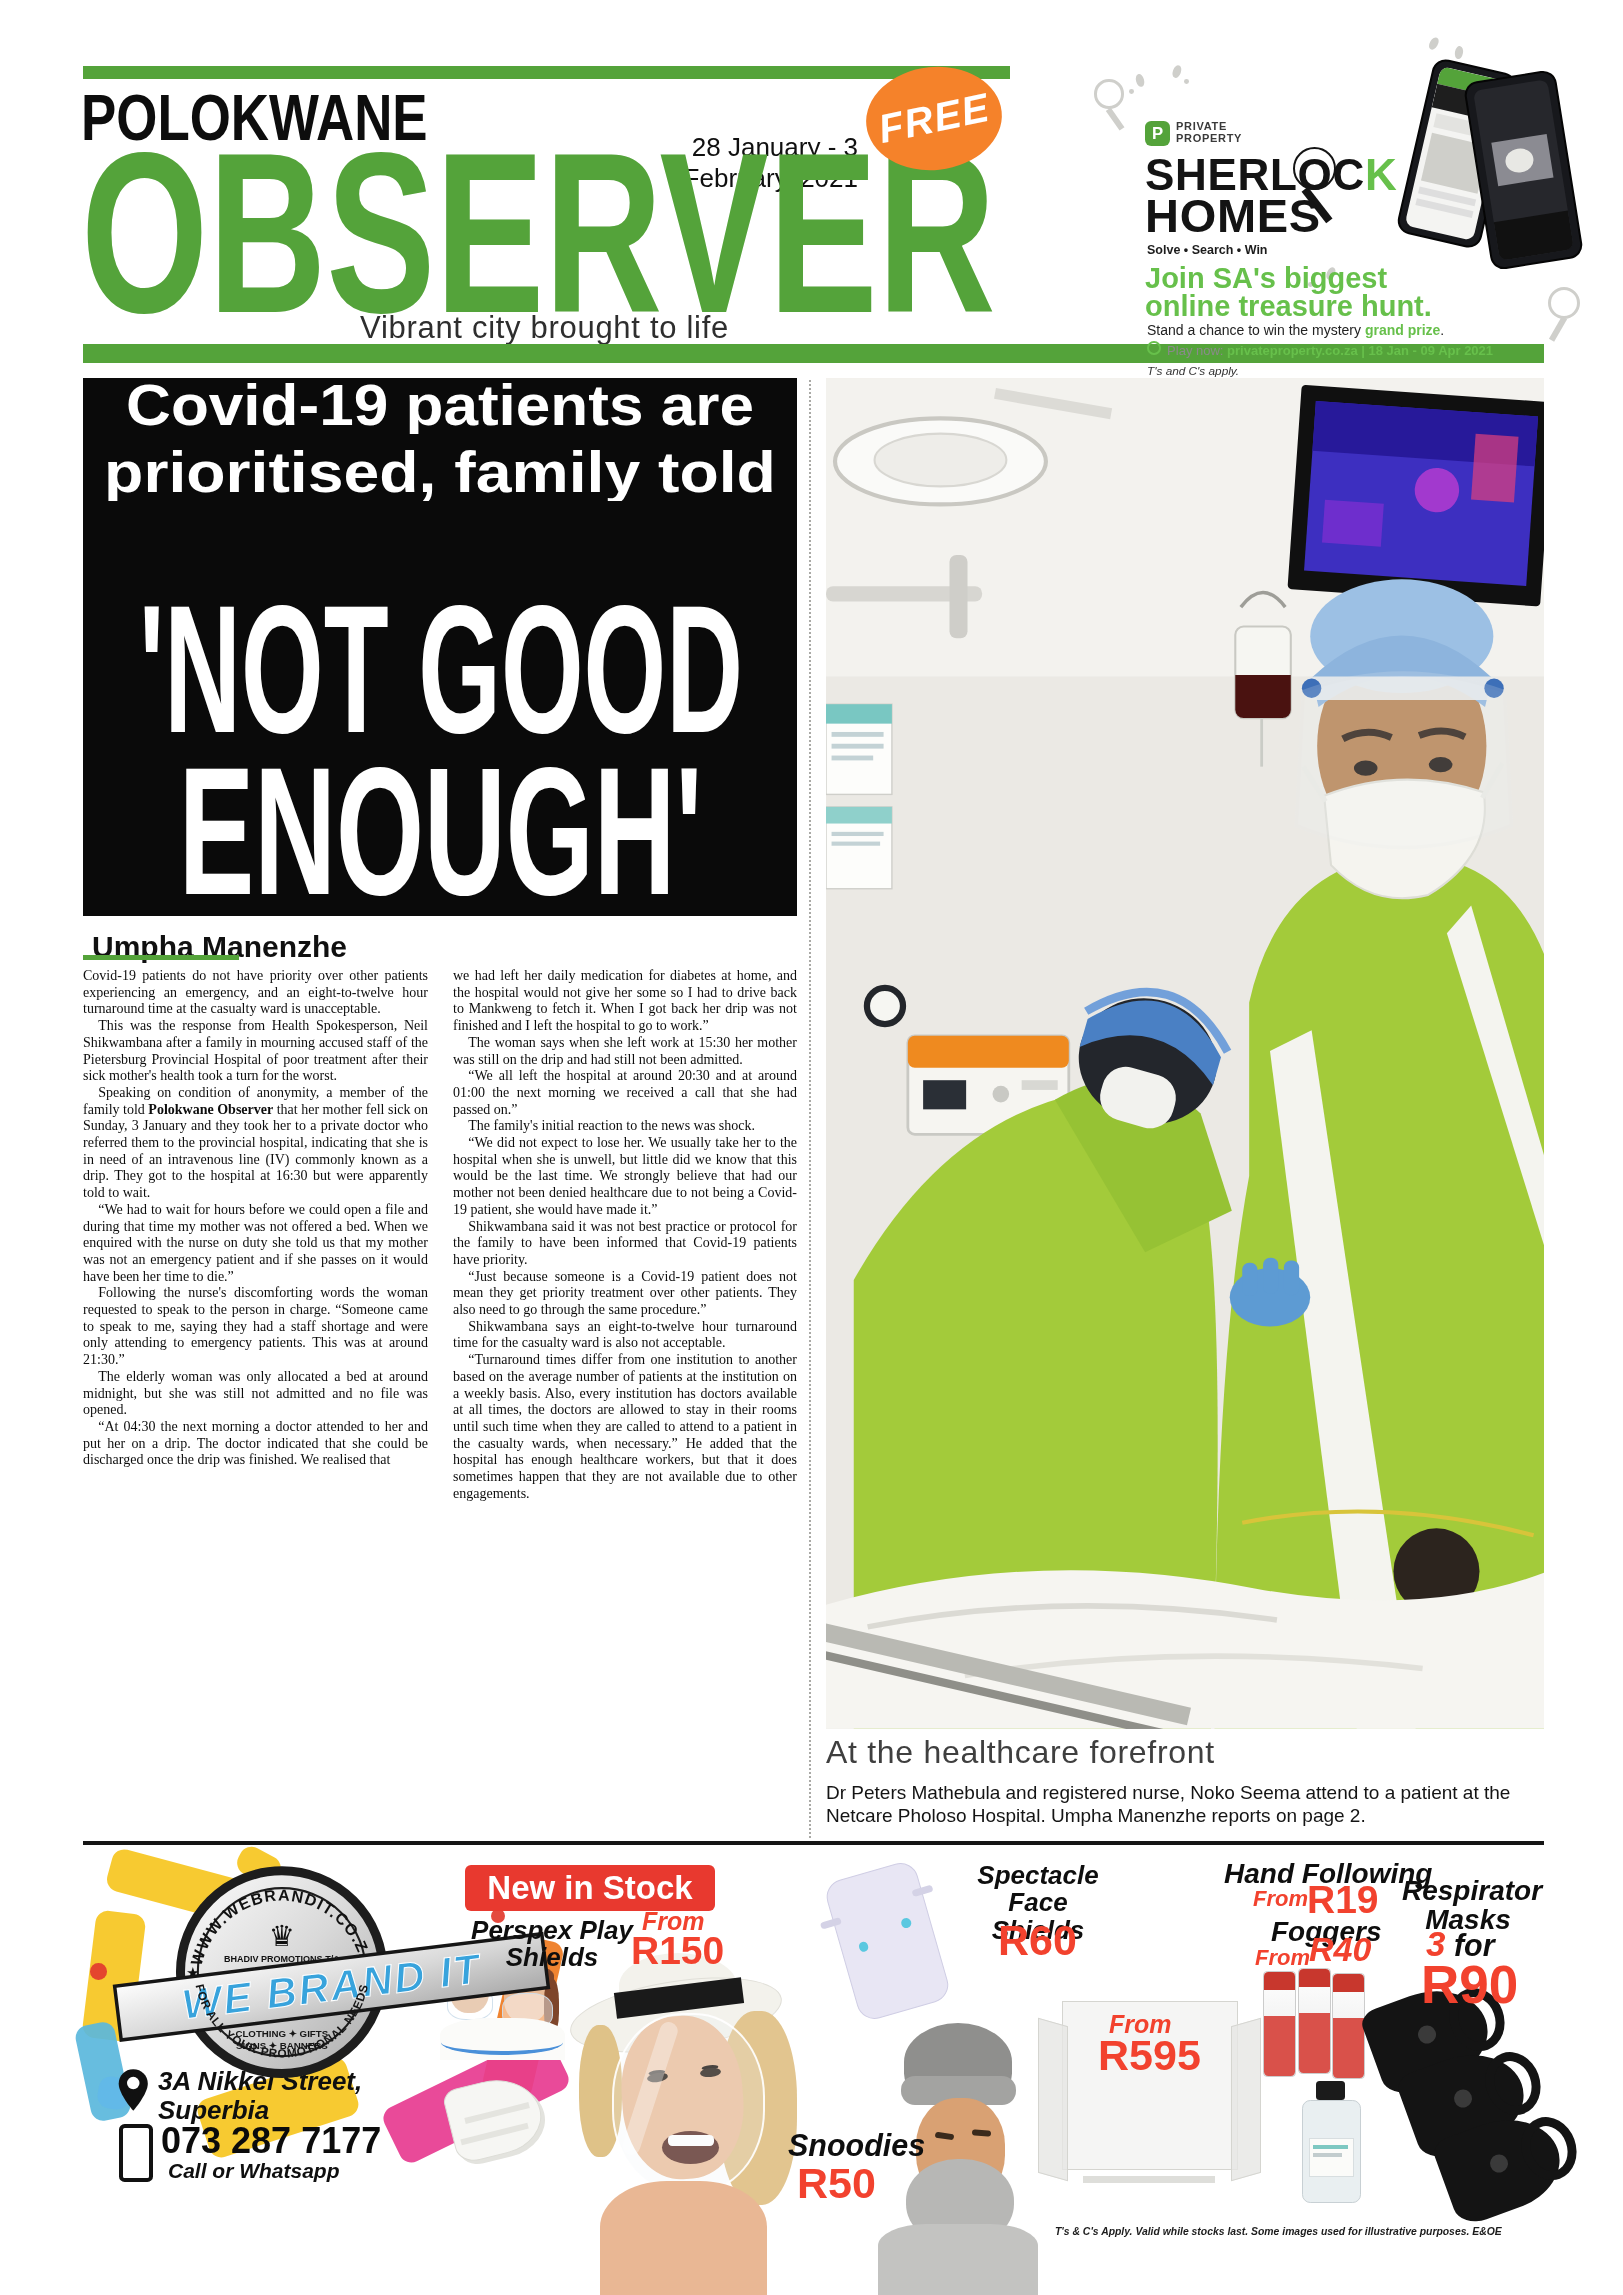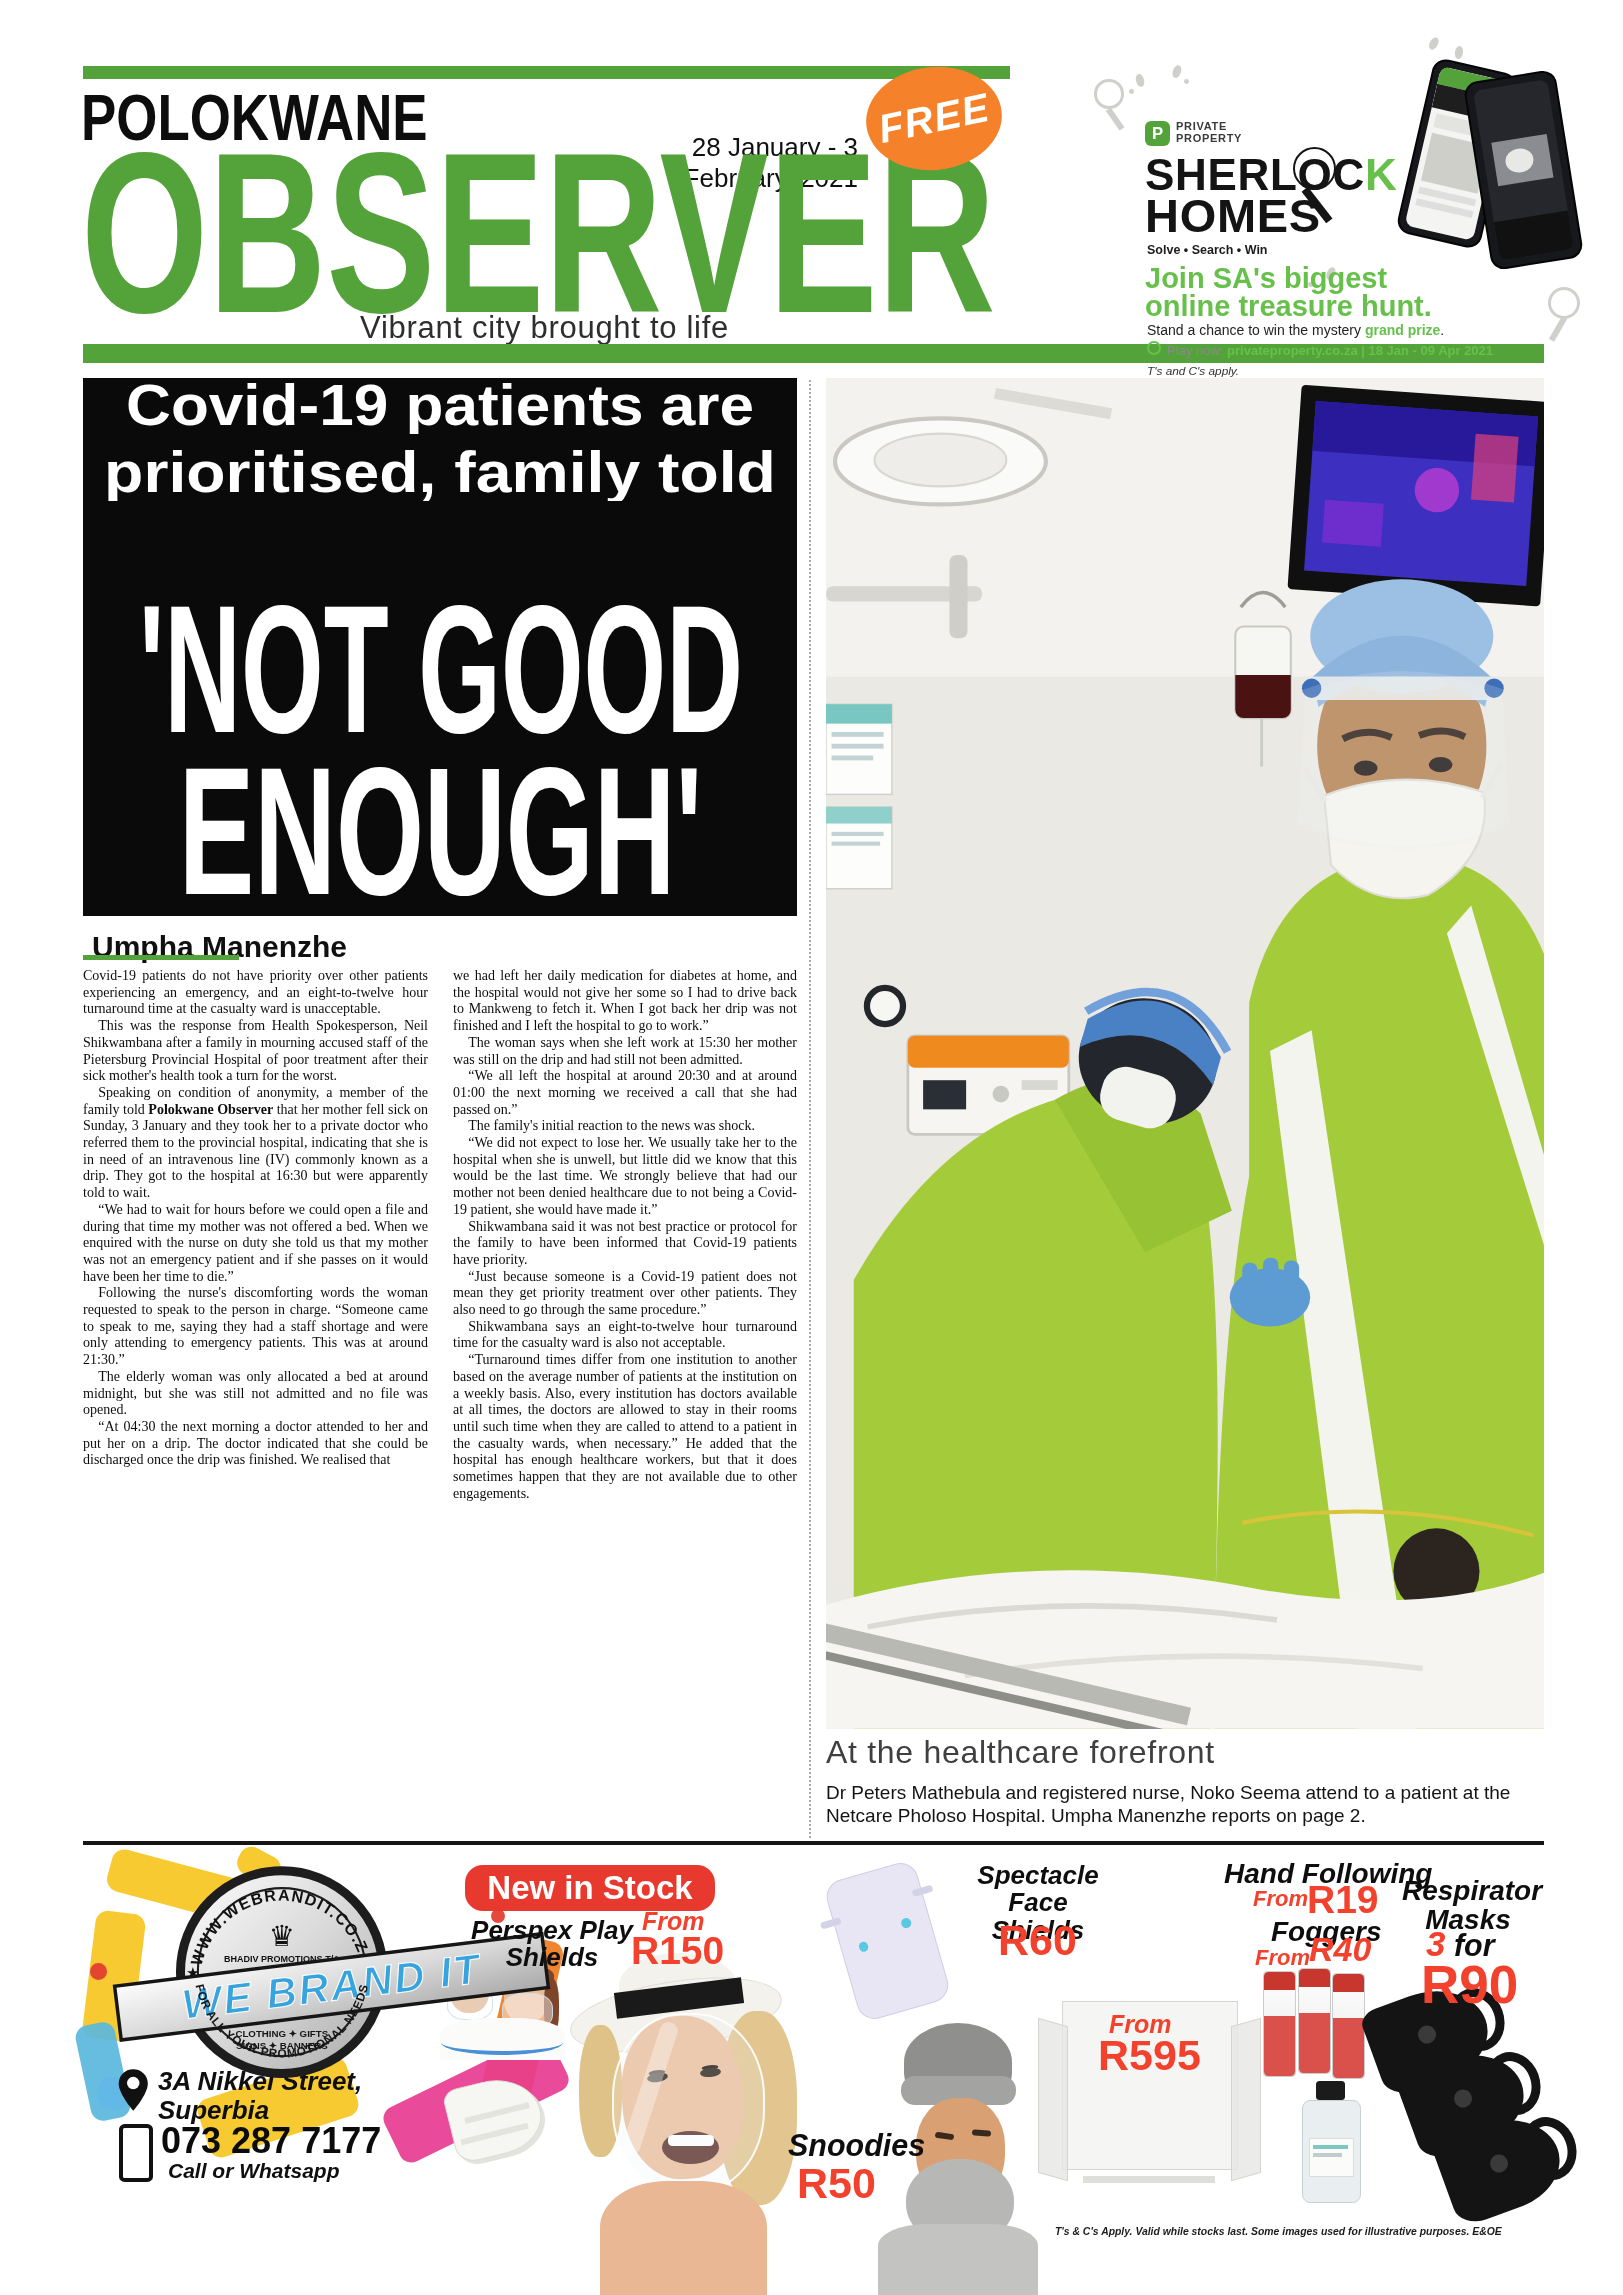--- a/index.html
+++ b/index.html
@@ -34,21 +34,21 @@
   .byline { font-size:30px; font-weight:bold; color:#101010;margin-left:9px; }
 
   
   .cap-head { font-weight:300; font-size:32px; color:#3f3f3f; letter-spacing:0.7px; }
   .cap-text { font-size:19px; font-weight:500; color:#141414; line-height:23px; }
 
   
   .itname { font-style:italic; font-weight:bold; color:#0e0e0e; text-align:center; line-height:1.05; }
   .price  { font-weight:900; color:#f2422e; line-height:1; }
   .from   { font-style:italic; font-weight:bold; color:#f2422e; line-height:1; }
-  .pill   { background:#e8392f; border-radius:18px; color:#fff; font-weight:800; display:flex;
+  .pill   { background:#e8392f; border-radius:6px; color:#fff; font-weight:800; display:flex;
             align-items:center; justify-content:center; }
   .splash { position:absolute; border-radius:12.5px; opacity:.92; }
   .can { position:absolute; width:30.5px; height:104px; border:0.7px solid #ccc; border-radius:4.2px;
          background:linear-gradient(#ffffff,#e6e6e6); }
   .can:before { content:""; position:absolute; left:0; top:0; width:100%; height:18px; background:#c8372d; border-radius:4.2px 4.2px 0 0; }
   .can:after  { content:""; position:absolute; left:0; bottom:0; width:100%; height:60px; background:#d9514a; border-radius:0 0 4.2px 4.2px; }
   .mask3 { position:absolute; width:118px; height:90px; background:#141414;
            border-radius:20% 70% 60% 30%; transform:rotate(-20deg); }
   .mask3 .loop { position:absolute; right:-19.4px; top:12.5px; width:36px; height:46px; border:9px solid #141414;
                  border-radius:50%; background:transparent; }

